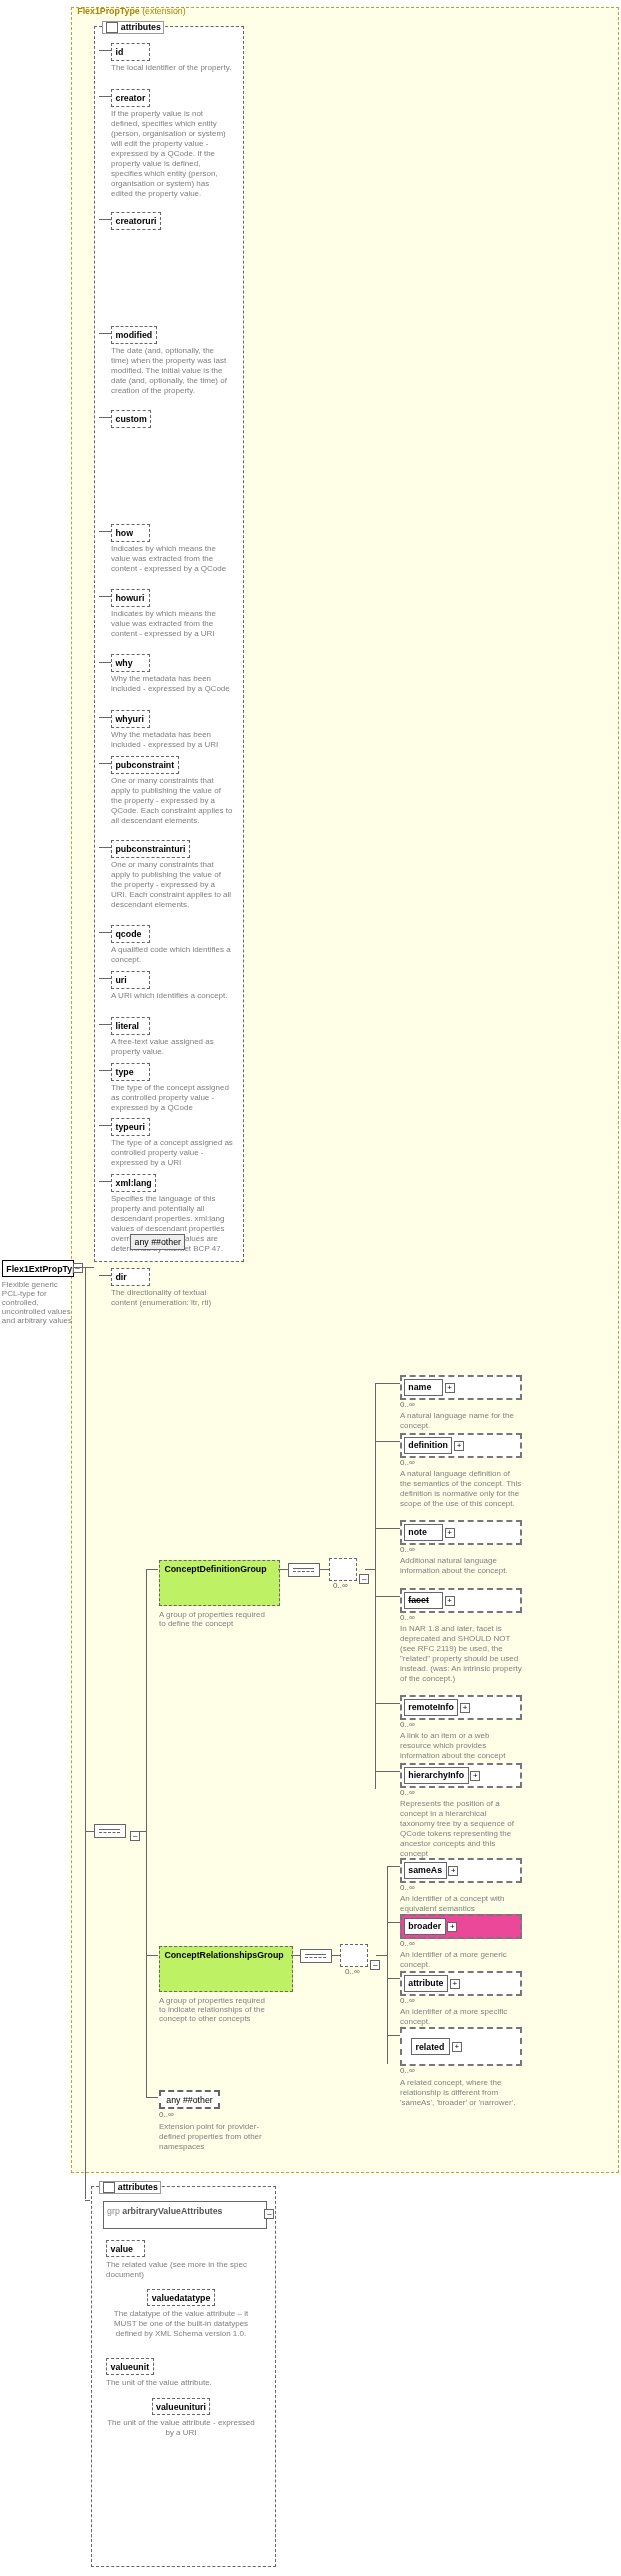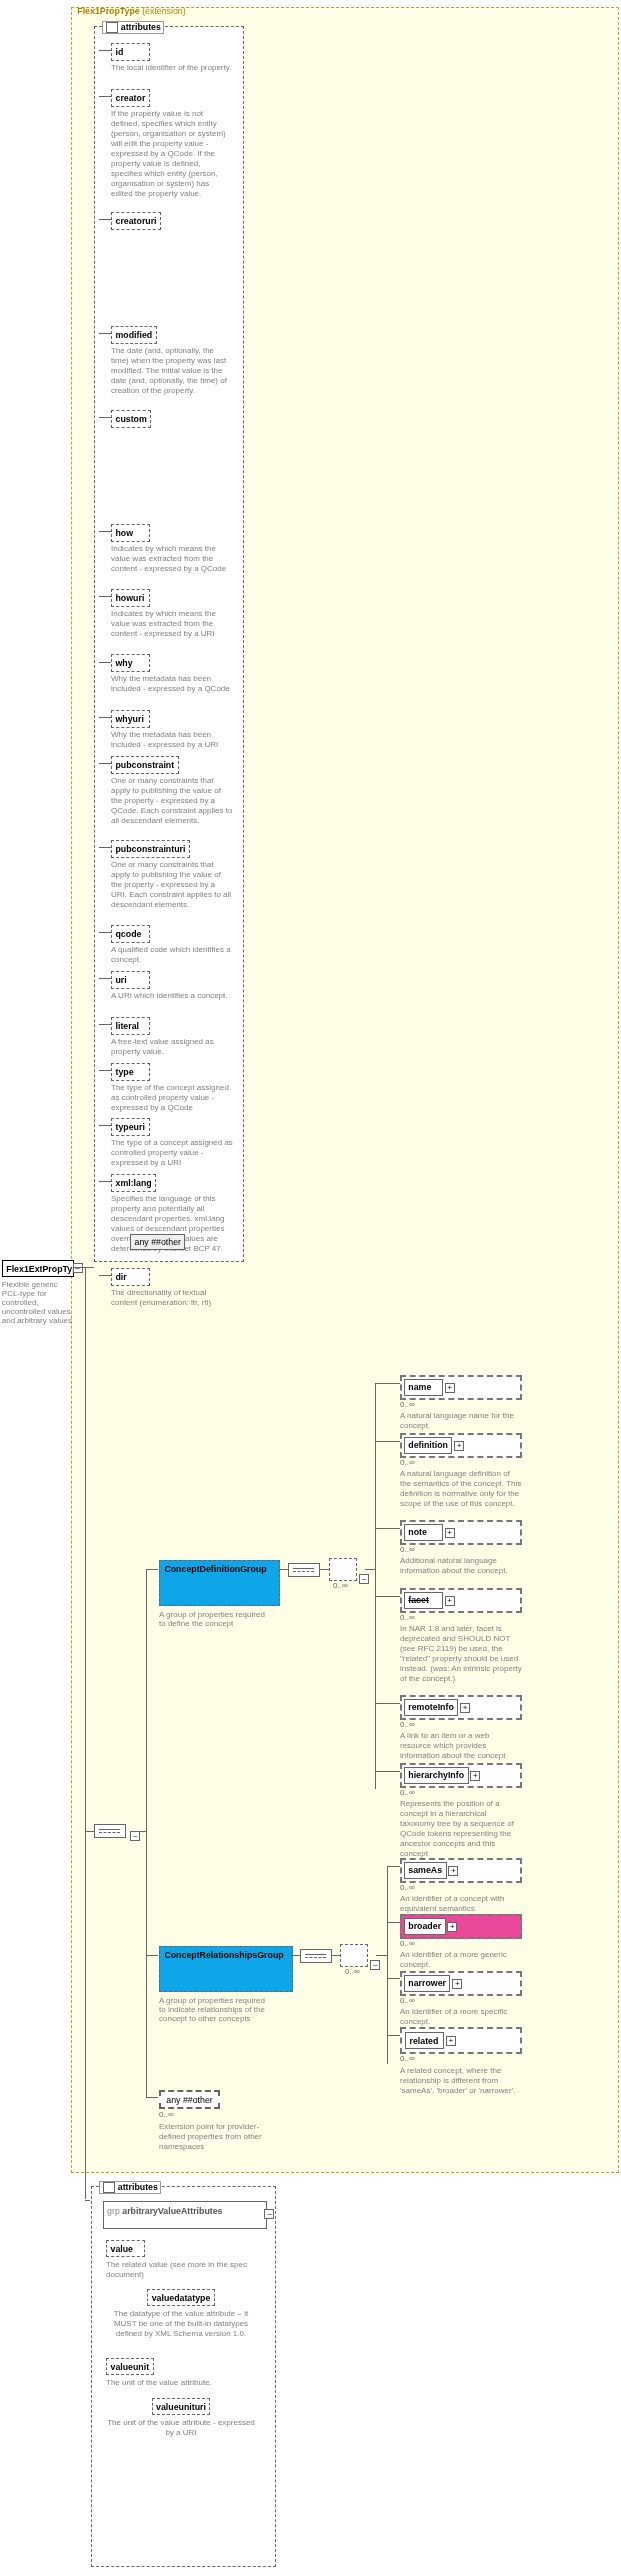--- a/index.html
+++ b/index.html
@@ -19,21 +19,21 @@
   .node-rect.solid{border-style:solid}
   .node-desc{font-size:8px;color:#808080;margin-top:2.6px;max-width:122px;line-height:1.25}
   
   .attr-frame{position:absolute;left:94px;top:26.4px;width:148px;height:1234px;border:0.9px dashed #666;background:#fff}
   .attr-title{position:absolute;left:7px;top:-6.2px;background:#fff;padding:0 2.6px;border:0.9px solid #999;font-weight:bold}
   .attr-icon{display:inline-block;width:10.6px;height:8.8px;background:#fff;border:0.9px solid #666;margin-right:2.6px;vertical-align:middle}
   
   .hline{position:absolute;height:0;border-top:0.9px solid #666}
   .vline{position:absolute;width:0;border-left:0.9px solid #666}
   
-  .grp-box{position:absolute;border:0.9px dashed #666;background:#0ea5e9}
+  .grp-box{position:absolute;border:0.9px dashed #666;background:#bef264}
   .grp-desc{font-size:8px;color:#808080;margin-top:2.6px;max-width:106px}
   .seq-box{display:inline-block;border:0.9px solid #666;background:#fff;width:30px;height:12.3px;position:relative}
   .seq-box::before{content:"";position:absolute;left:4.4px;top:3.5px;width:21px;height:0;border-top:0.9px solid #666}
   .seq-box::after{content:"";position:absolute;left:4.4px;top:7px;width:21px;height:0;border-top:0.9px dashed #666}
   .choice-box{display:inline-block;border:0.9px dashed #666;background:#fff;width:26.4px;height:21px;position:relative}
   .small-plus{display:inline-block;width:8px;height:8px;border:0.9px solid #666;background:#fff;font-size:8px;line-height:8px;text-align:center;vertical-align:middle;margin-left:1.8px}
   .card{font-size:8px;color:#666;position:absolute}
   
   .attr2-frame{position:absolute;left:91px;top:2186px;width:183px;height:379px;border:0.9px dashed #666;background:#fff}
   .attr2-inner{position:absolute;left:10.6px;top:14px;width:162px;height:26.4px;border:0.9px solid #666;background:#fff}
@@ -204,27 +204,27 @@
         <div class="node-desc">An identifier of a concept with equivalent semantics</div>
       </div>
       <div class="hline" style="left: 387px; top: 1866px; width: 13.2px;"></div>
       <div class="node" style="left: 400px; top: 1914px;">
         <div style="border:2.6px double #777;border-style:dashed;background:#ec4899;padding:1.8px"><span class="node-rect solid">broader</span><span class="small-plus">+</span></div>
         <div style="font-size:8px;color:#666">0..∞</div>
         <div class="node-desc">An identifier of a more generic concept.</div>
       </div>
       <div class="hline" style="left: 387px; top: 1922px; width: 13.2px;"></div>
       <div class="node" style="left: 400px; top: 1971px;">
-        <div style="border:2.6px double #777;border-style:dashed;background:#fff;padding:1.8px"><span class="node-rect solid">narrower</span><span class="small-plus">+</span></div>
+        <div style="border:2.6px double #777;border-style:dashed;background:#fff;padding:1.8px"><span class="node-rect solid">attribute</span><span class="small-plus">+</span></div>
         <div style="font-size:8px;color:#666">0..∞</div>
         <div class="node-desc">An identifier of a more specific concept.</div>
       </div>
       <div class="hline" style="left: 387px; top: 1978px; width: 13.2px;"></div>
       <div class="node" style="left: 400px; top: 2027px;">
-        <div style="border:2.6px double #777;border-style:dashed;background:#fff;padding:3px"><span class="node-rect solid">related</span><span class="small-plus">+</span></div>
+        <div style="border:2.6px double #777;border-style:dashed;background:#fff;padding:9px"><span class="node-rect solid">related</span><span class="small-plus">+</span></div>
         <div style="font-size:8px;color:#666">0..∞</div>
         <div class="node-desc">A related concept, where the relationship is different from 'sameAs', 'broader' or 'narrower'.</div>
       </div>
       <div class="hline" style="left: 387px; top: 2035px; width: 13.2px;"></div>
     </div>
 
   <div class="attr2-frame">
     <div class="attr-title">
       <span class="attr-icon"></span><span>attributes</span>
     </div>

